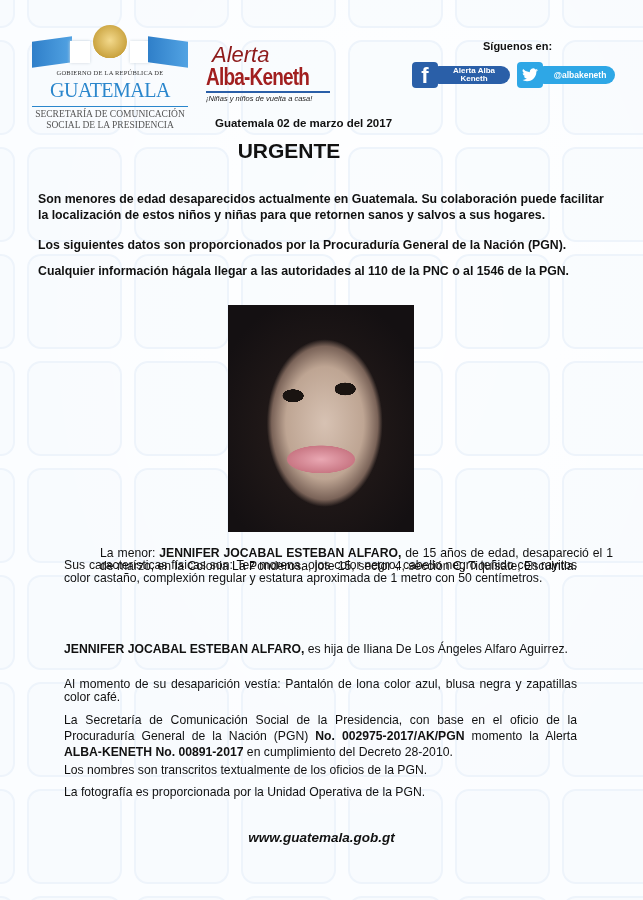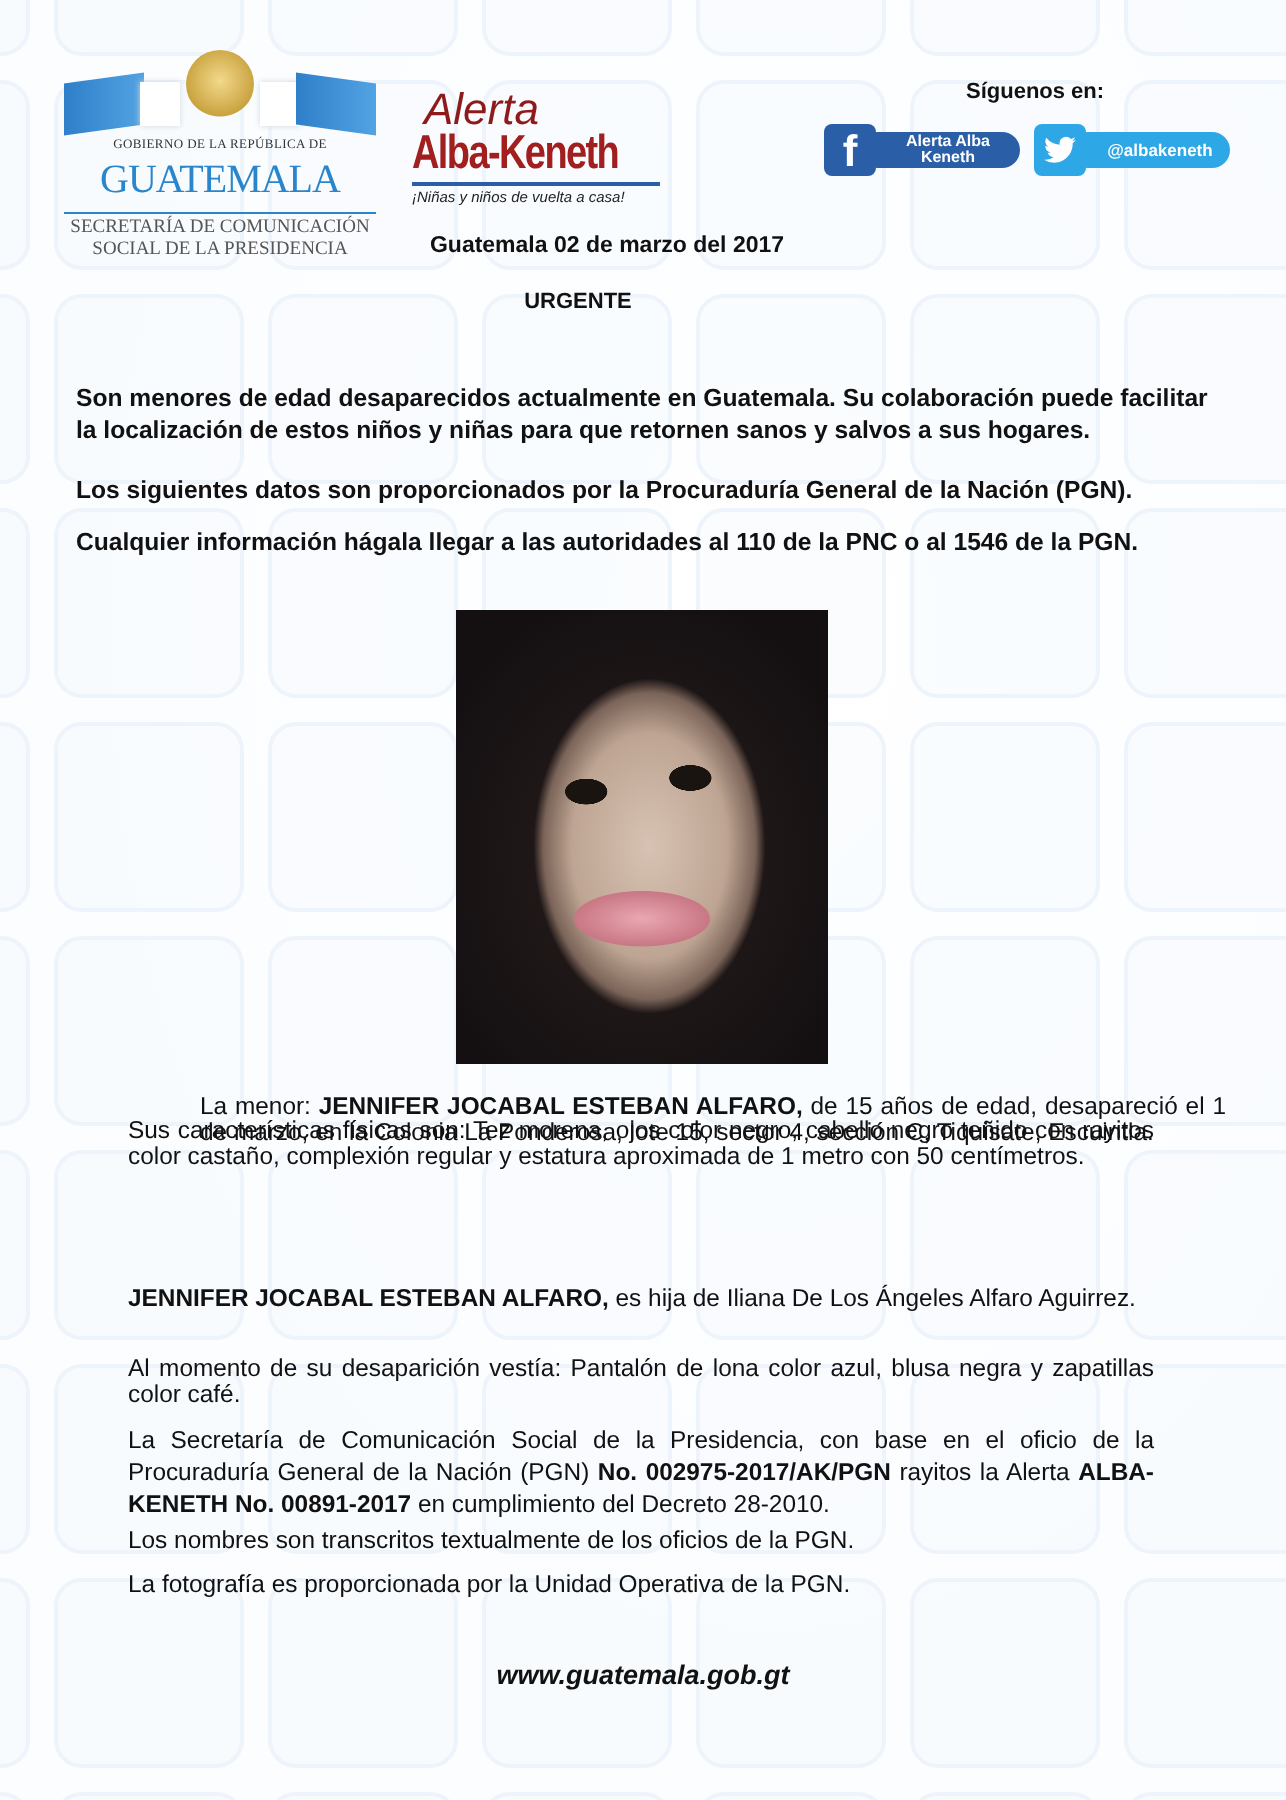--- a/index.html
+++ b/index.html
@@ -49,21 +49,21 @@
   .social { position: absolute; left: 410px; top: 40px; width: 220px; }
   .social-label { position: absolute; left: 73px; top: 0; font-weight: bold; font-size: 11px; color: #111; }
   .fb { position: absolute; left: 2px; top: 25px; width: 96px; height: 22px; }
   .fb-box { position: absolute; left: 0; top: -3px; width: 26px; height: 26px; background: #2a5fa8; border-radius: 4px; color: #fff; font-weight: bold; font-size: 22px; text-align: center; line-height: 28px; }
   .fb-pill { position: absolute; left: 18px; top: 1px; width: 80px; height: 18px; background: #2a5fa8; border-radius: 9px; color: #fff; font-weight: bold; font-size: 8px; line-height: 8px; text-align: center; padding-top: 1px; padding-left: 8px; }
   .tw { position: absolute; left: 107px; top: 25px; width: 96px; height: 22px; }
   .tw-box { position: absolute; left: 0; top: -3px; width: 26px; height: 26px; background: #2ea7e6; border-radius: 4px; color: #fff; font-size: 15px; text-align: center; line-height: 26px; }
   .tw-pill { position: absolute; left: 18px; top: 1px; width: 80px; height: 18px; background: #2ea7e6; border-radius: 9px; color: #fff; font-weight: bold; font-size: 8.5px; line-height: 18px; text-align: center; padding-left: 10px; }
 
   .date { position: absolute; left: 0; width: 607px; top: 117px; text-align: center; font-weight: bold; font-size: 11.5px; color: #111; }
-  .title { position: absolute; left: 0; width: 578px; top: 141px; text-align: center; font-weight: bold; font-size: 11px; line-height: 20px; color: #111; }
+  .title { position: absolute; left: 0; width: 578px; top: 141px; text-align: center; font-weight: bold; font-size: 21px; line-height: 20px; color: #111; }
 
   .intro { position: absolute; left: 38px; width: 570px; font-weight: bold; font-size: 12.3px; line-height: 15.5px; color: #111; }
   .intro.p1 { top: 192px; }
   .intro.p2 { top: 238px; }
   .intro.p3 { top: 264px; }
 
   .photo { position: absolute; left: 228px; top: 305px; width: 186px; height: 227px; overflow: hidden;
     background:
       radial-gradient(ellipse 30% 10% at 50% 68%, #e9a8b3 0%, #c97784 60%, transparent 62%),
       radial-gradient(ellipse 8% 4% at 35% 40%, #1a1411 70%, transparent 72%),
@@ -217,19 +217,19 @@
 
   <p class="body-text bt1">
     <span>La menor: </span><b>JENNIFER JOCABAL ESTEBAN ALFARO,</b><span> de 15 años de edad, desapareció el 1 de marzo, en la Colonia La Ponderosa, lote 15, sector 4, sección C, Tiquisate, Escuintla.</span>
   </p>
   <p class="body-text bt2">Sus características físicas son: Tez morena, ojos color negro, cabello negro teñido con rayitos color castaño, complexión regular y estatura aproximada de 1 metro con 50 centímetros.</p>
   <p class="body-text bt3">
     <b>JENNIFER JOCABAL ESTEBAN ALFARO,</b><span> es hija de Iliana De Los Ángeles Alfaro Aguirrez.</span>
   </p>
   <p class="body-text bt4">Al momento de su desaparición vestía: Pantalón de lona color azul, blusa negra y zapatillas color café.</p>
   <p class="body-text bt5">
-    <span>La Secretaría de Comunicación Social de la Presidencia, con base en el oficio de la Procuraduría General de la Nación (PGN) </span><b>No. 002975-2017/AK/PGN</b><span> rayitos la Alerta </span><b>ALBA-KENETH No. 00891-2017</b><span> en cumplimiento del Decreto 28-2010.</span>
+    <span>La Secretaría de Comunicación Social de la Presidencia, con base en el oficio de la Procuraduría General de la Nación (PGN) </span><b>No. 002975-2017/AK/PGN</b><span> momento la Alerta </span><b>ALBA-KENETH No. 00891-2017</b><span> en cumplimiento del Decreto 28-2010.</span>
   </p>
   <p class="body-text bt7">La fotografía es proporcionada  por la Unidad Operativa de la PGN.</p>
   <p class="body-text bt6">Los nombres son transcritos textualmente  de los oficios de la PGN.</p>
 
   <div class="footer-url">www.guatemala.gob.gt</div>
 </div>
 
 </body></html>

